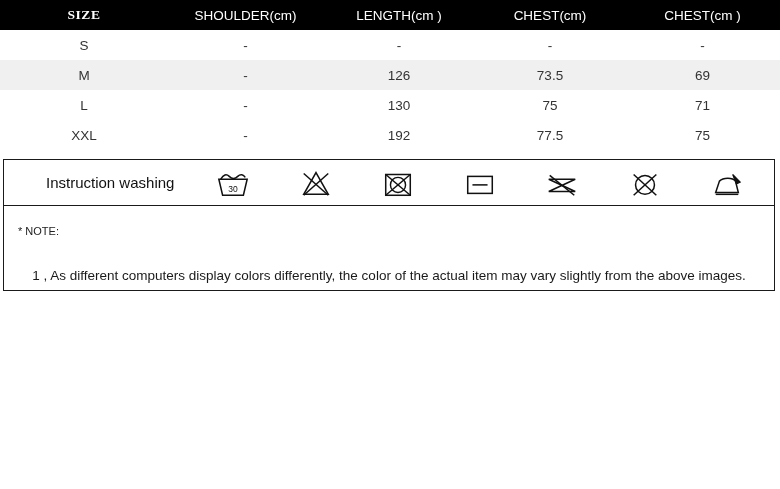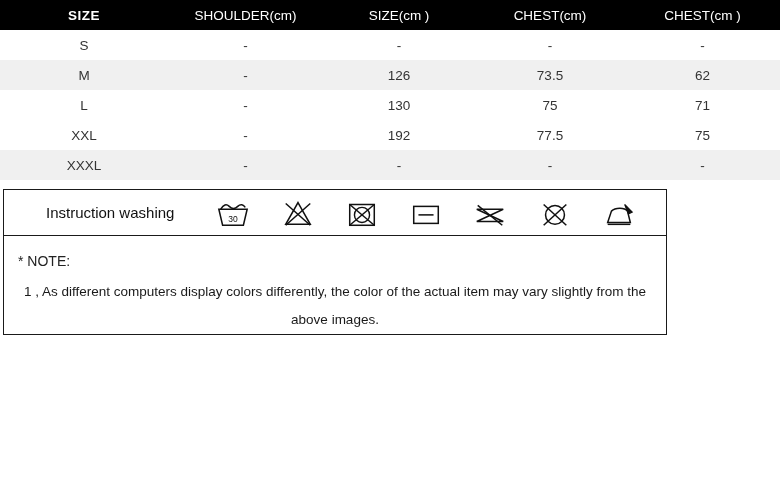--- a/index.html
+++ b/index.html
@@ -39,36 +39,37 @@
     background: #000000;
   }
   thead th {
     color: #ffffff;
     height: 32px;
     font-size: 13.5px;
   }
   thead th.c0 {
     font-weight: bold;
     letter-spacing: 0.5px;
+    font-family: Liberation Serif, serif;
   }
   tbody tr.odd { background: #ffffff; }
   tbody tr.even { background: #f0f0f0; }
   tbody td { color: #333333; }
 
   col.c0 { width: 168px; }
   col.c1 { width: 155px; }
   col.c2 { width: 152px; }
   col.c3 { width: 150px; }
   col.c4 { width: 155px; }
 
   
   .wash-panel {
     margin: 9px 3px 0 3px;
     border: 1px solid #1a1a1a;
-    width: 664px;
+    width: 772px;
     box-sizing: border-box;
   }
   .wash-head {
     display: flex;
     align-items: center;
     height: 46px;
     border-bottom: 1px solid #1a1a1a;
     padding: 0 10px 0 0;
     box-sizing: border-box;
   }
@@ -100,82 +101,75 @@
     font-size: 13.5px;
     color: #1a1a1a;
     line-height: 28px;
     white-space: nowrap;
     text-align: center;
   }
   .notes .line.wrap {
     white-space: normal;
   }
   .notes .note-head {
-    font-size: 14px;
+    font-size: 11px;
     line-height: 26px;
-    margin-bottom: 4px;
+    margin-bottom: 18px;
   }
 </style>
 </head>
 <body>
 
 <div class="page">
 
   <table class="size-table">
     <colgroup>
       <col class="c0">
         <col class="c1">
         <col class="c2">
         <col class="c3">
         <col class="c4">
     </colgroup>
     <thead>
       <tr>
         <th class="c0">SIZE</th>
         <th class="c1">SHOULDER(cm)</th>
-        <th class="c2">SIZE(cm )</th>
+        <th class="c2">LENGTH(cm )</th>
         <th class="c3">CHEST(cm)</th>
         <th class="c4">CHEST(cm )</th>
       </tr>
     </thead>
     <tbody>
       <tr class="odd">
         <td>S</td>
         <td>-</td>
         <td>-</td>
         <td>-</td>
         <td>-</td>
       </tr>
       <tr class="even">
         <td>M</td>
         <td>-</td>
         <td>126</td>
         <td>73.5</td>
-        <td>62</td>
+        <td>69</td>
       </tr>
       <tr class="odd">
         <td>L</td>
         <td>-</td>
         <td>130</td>
         <td>75</td>
         <td>71</td>
       </tr>
       <tr class="odd">
         <td>XXL</td>
         <td>-</td>
         <td>192</td>
         <td>77.5</td>
         <td>75</td>
-      </tr>
-      <tr class="even">
-        <td>XXXL</td>
-        <td>-</td>
-        <td>-</td>
-        <td>-</td>
-        <td>-</td>
       </tr>
     </tbody>
   </table>
 
   <div class="wash-panel">
     <div class="wash-head">
       <div class="wash-title">Instruction washing</div>
       <div class="wash-icons">
 
         <span class="icon">

